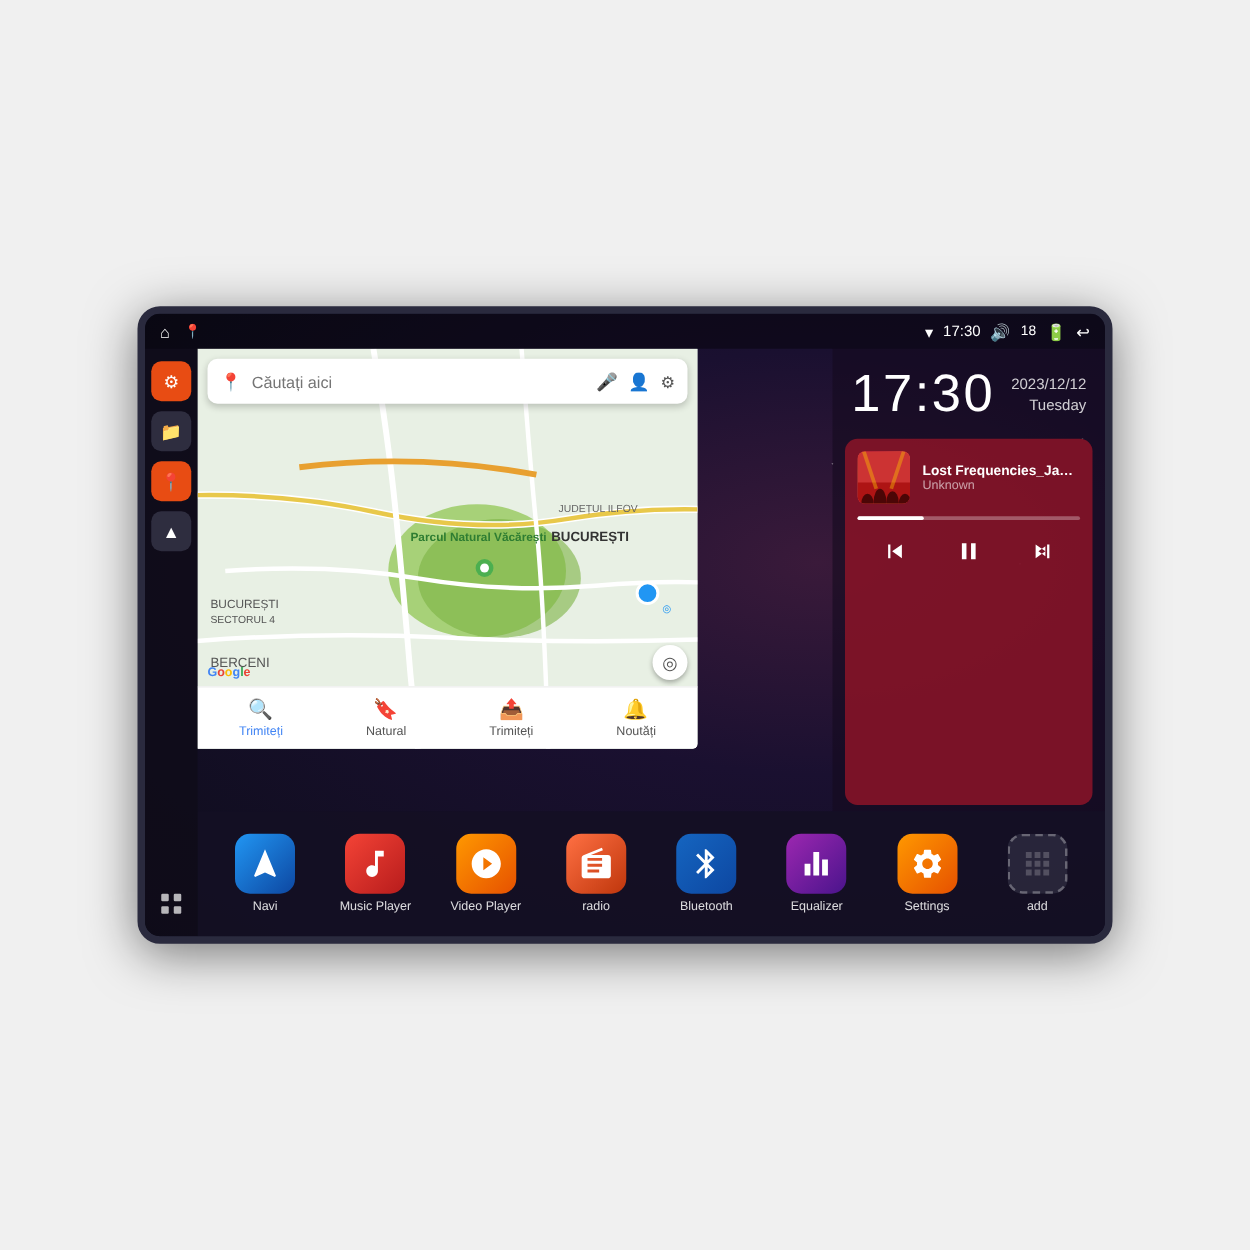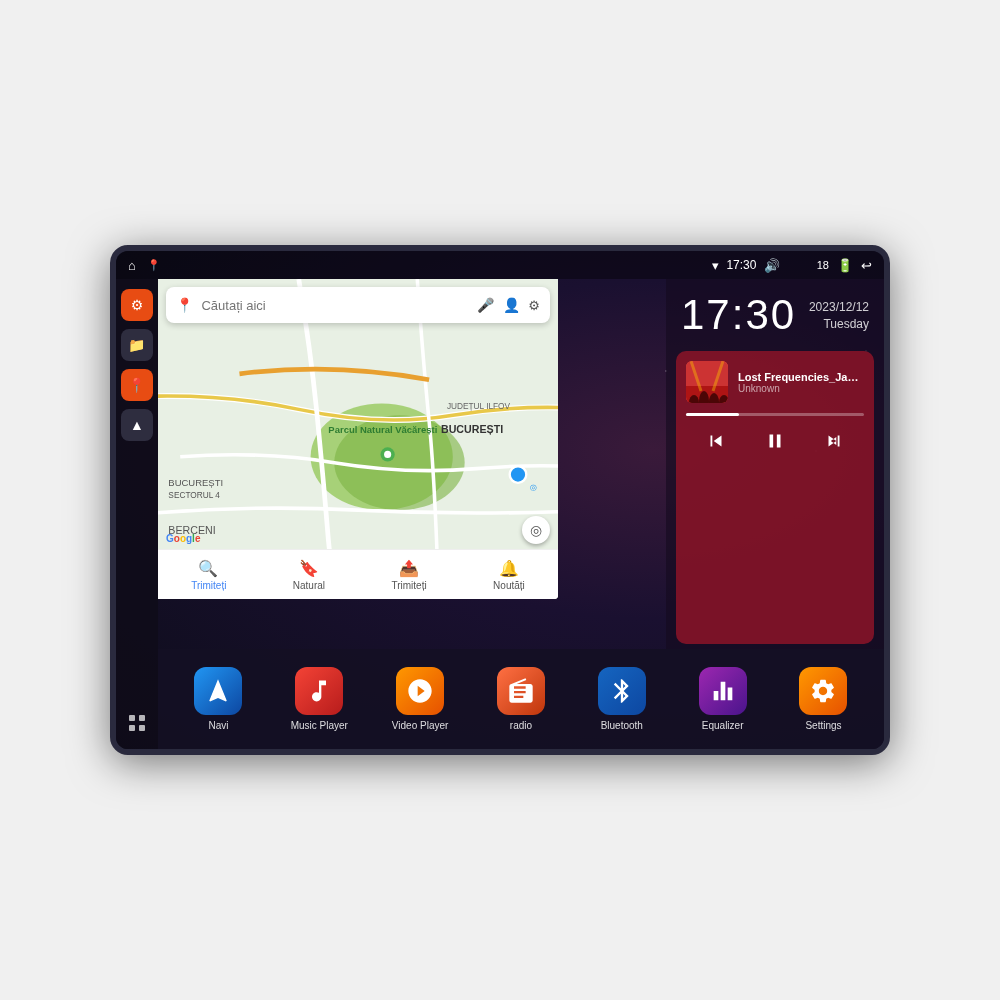--- a/index.html
+++ b/index.html
@@ -82,21 +82,20 @@
 
     .status-time {
       color: white;
       font-size: 12px;
       font-weight: 500;
     }
 
     .status-battery {
       color: white;
       font-size: 11px;
-      margin-left: 28px;
     }
 
     
     .left-sidebar {
       position: absolute;
       left: 0;
       top: 28px;
       bottom: 0;
       width: 42px;
       background: rgba(15, 12, 25, 0.85);
@@ -625,16 +624,24 @@
 
       <div class="app-icon">
         <div class="app-icon-img icon-settings">
           <svg width="28" height="28" viewBox="0 0 24 24" fill="white">
             <path d="M19.14,12.94c0.04-0.3,0.06-0.61,0.06-0.94c0-0.32-0.02-0.64-0.07-0.94l2.03-1.58c0.18-0.14,0.23-0.41,0.12-0.61 l-1.92-3.32c-0.12-0.22-0.37-0.29-0.59-0.22l-2.39,0.96c-0.5-0.38-1.03-0.7-1.62-0.94L14.4,2.81c-0.04-0.24-0.24-0.41-0.48-0.41 h-3.84c-0.24,0-0.43,0.17-0.47,0.41L9.25,5.35C8.66,5.59,8.12,5.92,7.63,6.29L5.24,5.33c-0.22-0.08-0.47,0-0.59,0.22L2.74,8.87 C2.62,9.08,2.66,9.34,2.86,9.48l2.03,1.58C4.84,11.36,4.8,11.69,4.8,12s0.02,0.64,0.07,0.94l-2.03,1.58 c-0.18,0.14-0.23,0.41-0.12,0.61l1.92,3.32c0.12,0.22,0.37,0.29,0.59,0.22l2.39-0.96c0.5,0.38,1.03,0.7,1.62,0.94l0.36,2.54 c0.05,0.24,0.24,0.41,0.48,0.41h3.84c0.24,0,0.44-0.17,0.47-0.41l0.36-2.54c0.59-0.24,1.13-0.56,1.62-0.94l2.39,0.96 c0.22,0.08,0.47,0,0.59-0.22l1.92-3.32c0.12-0.22,0.07-0.47-0.12-0.61L19.14,12.94z M12,15.6c-1.98,0-3.6-1.62-3.6-3.6 s1.62-3.6,3.6-3.6s3.6,1.62,3.6,3.6S13.98,15.6,12,15.6z"></path>
           </svg>
         </div>
         <span class="app-icon-label">Settings</span>
       </div>
 
+      <div class="app-icon">
+        <div class="app-icon-img icon-add">
+          <svg width="28" height="28" viewBox="0 0 24 24" fill="rgba(255,255,255,0.5)">
+            <path d="M4,4h4v4H4V4z M10,4h4v4h-4V4z M16,4h4v4h-4V4z M4,10h4v4H4V10z M10,10h4v4h-4V10z M16,10h4v4h-4V10z M4,16h4v4H4V16z M10,16h4v4h-4V16z M16,16h4v4h-4V16z" opacity="0.4"></path>
+          </svg>
+        </div>
+        <span class="app-icon-label">add</span>
+      </div>
     </div>
 
   </div>
 </div>
 
 </body></html>

